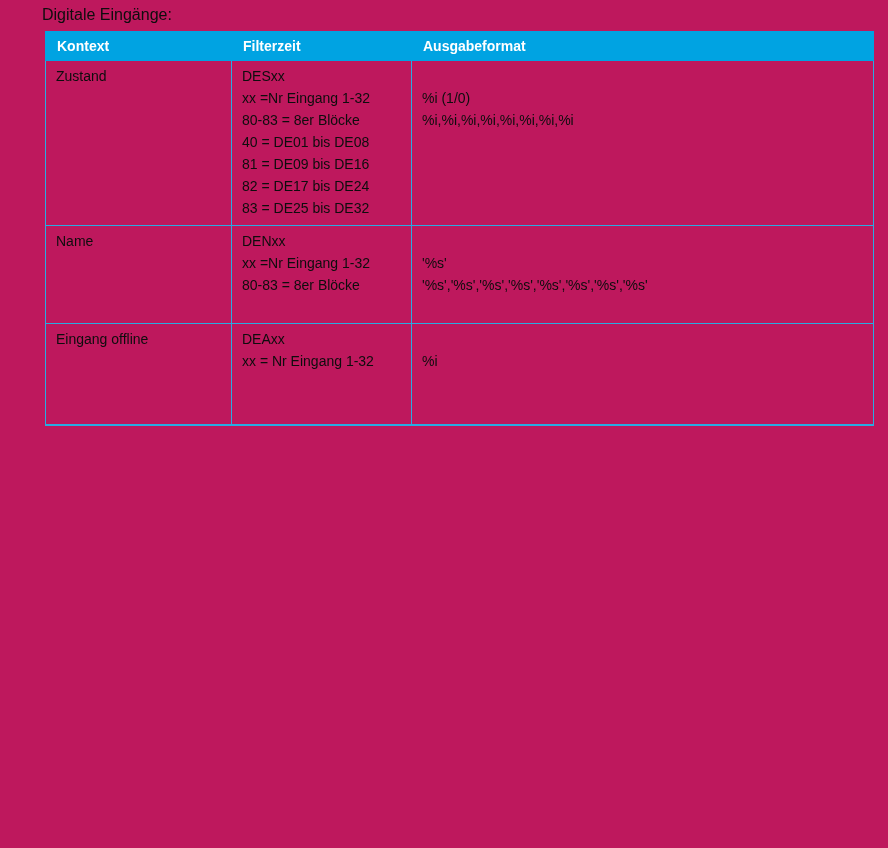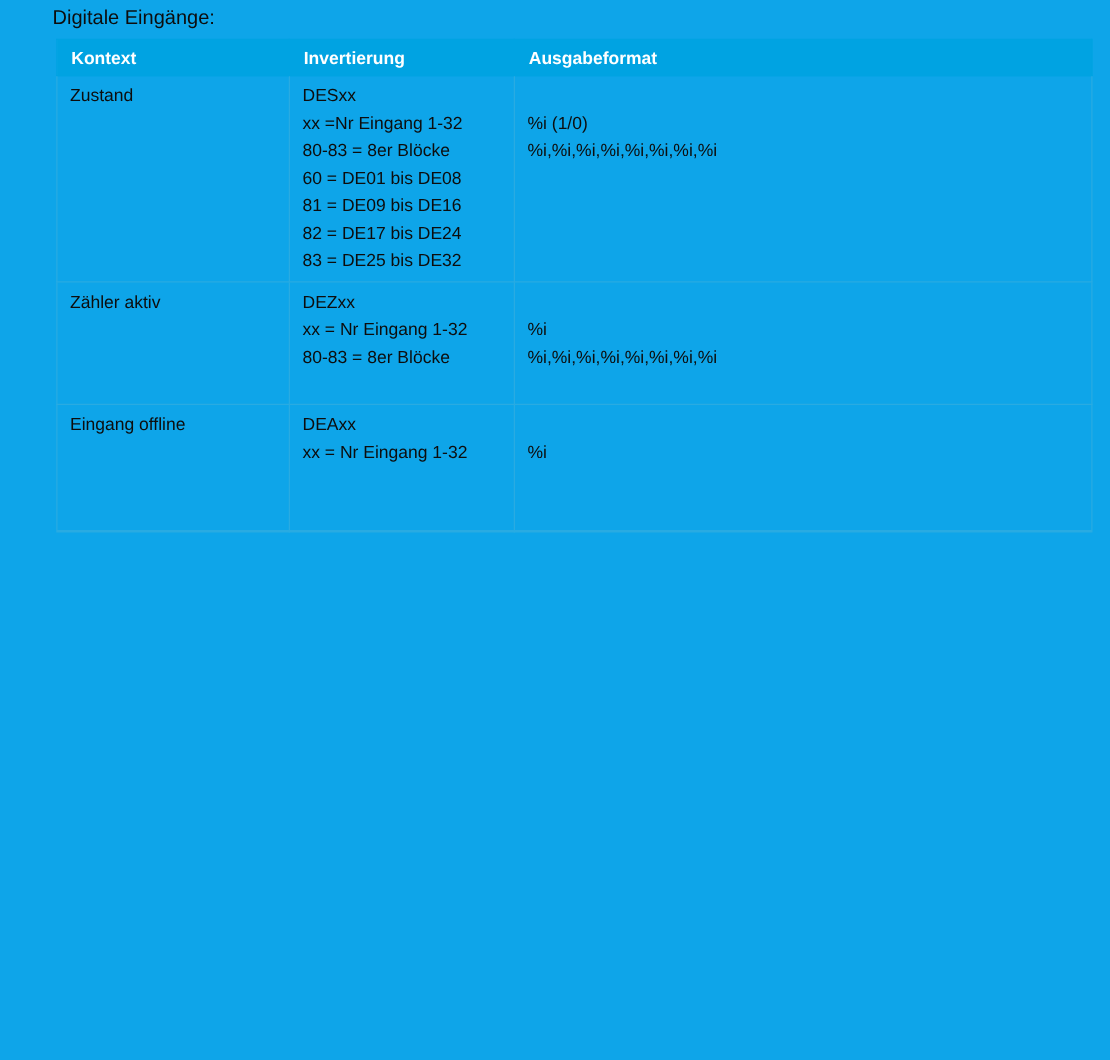--- a/index.html
+++ b/index.html
@@ -10,21 +10,21 @@
     height: 848px;
     font-family: "Liberation Sans", sans-serif;
     color: #000000;
     -webkit-font-smoothing: antialiased;
   }
   .page {
     position: relative;
     width: 888px;
     height: 848px;
     overflow: hidden;
-    background: #0ea5e9;
+    background: #be185d;
   }
   .doc-title {
     position: absolute;
     left: 42px;
     top: 5px;
     font-size: 16px;
     line-height: 20px;
     color: #0d0d0d;
   }
   table.fmt-table {
@@ -71,57 +71,57 @@
 
   <table class="fmt-table">
     <colgroup>
         <col class="c1">
         <col class="c2">
         <col class="c3">
       </colgroup>
     <thead>
       <tr>
         <th>Kontext</th>
-        <th>Invertierung</th>
+        <th>Filterzeit</th>
         <th>Ausgabeformat</th>
       </tr>
     </thead>
     <tbody>
         <tr class="r-tall">
           <td>
             <div class="cell-line">Zustand</div>
           </td>
           <td>
             <div class="cell-line">DESxx</div>
             <div class="cell-line">xx =Nr Eingang 1-32</div>
             <div class="cell-line">80-83 = 8er Blöcke</div>
-            <div class="cell-line">60 = DE01 bis DE08</div>
+            <div class="cell-line">40 = DE01 bis DE08</div>
             <div class="cell-line">81 = DE09 bis DE16</div>
             <div class="cell-line">82 = DE17 bis DE24</div>
             <div class="cell-line">83 = DE25 bis DE32</div>
           </td>
           <td>
             <div class="cell-line">&nbsp;</div>
             <div class="cell-line">%i (1/0)</div>
             <div class="cell-line">%i,%i,%i,%i,%i,%i,%i,%i</div>
           </td>
         </tr>
         <tr class="r-std">
           <td>
-            <div class="cell-line">Zähler aktiv</div>
+            <div class="cell-line">Name</div>
           </td>
           <td>
-            <div class="cell-line">DEZxx</div>
-            <div class="cell-line">xx = Nr Eingang 1-32</div>
+            <div class="cell-line">DENxx</div>
+            <div class="cell-line">xx =Nr Eingang 1-32</div>
             <div class="cell-line">80-83 = 8er Blöcke</div>
           </td>
           <td>
             <div class="cell-line">&nbsp;</div>
-            <div class="cell-line">%i</div>
-            <div class="cell-line">%i,%i,%i,%i,%i,%i,%i,%i</div>
+            <div class="cell-line">'%s'</div>
+            <div class="cell-line">'%s','%s','%s','%s','%s','%s','%s','%s'</div>
           </td>
         </tr>
         <tr class="r-last">
           <td>
             <div class="cell-line">Eingang offline</div>
           </td>
           <td>
             <div class="cell-line">DEAxx</div>
             <div class="cell-line">xx = Nr Eingang 1-32</div>
           </td>

